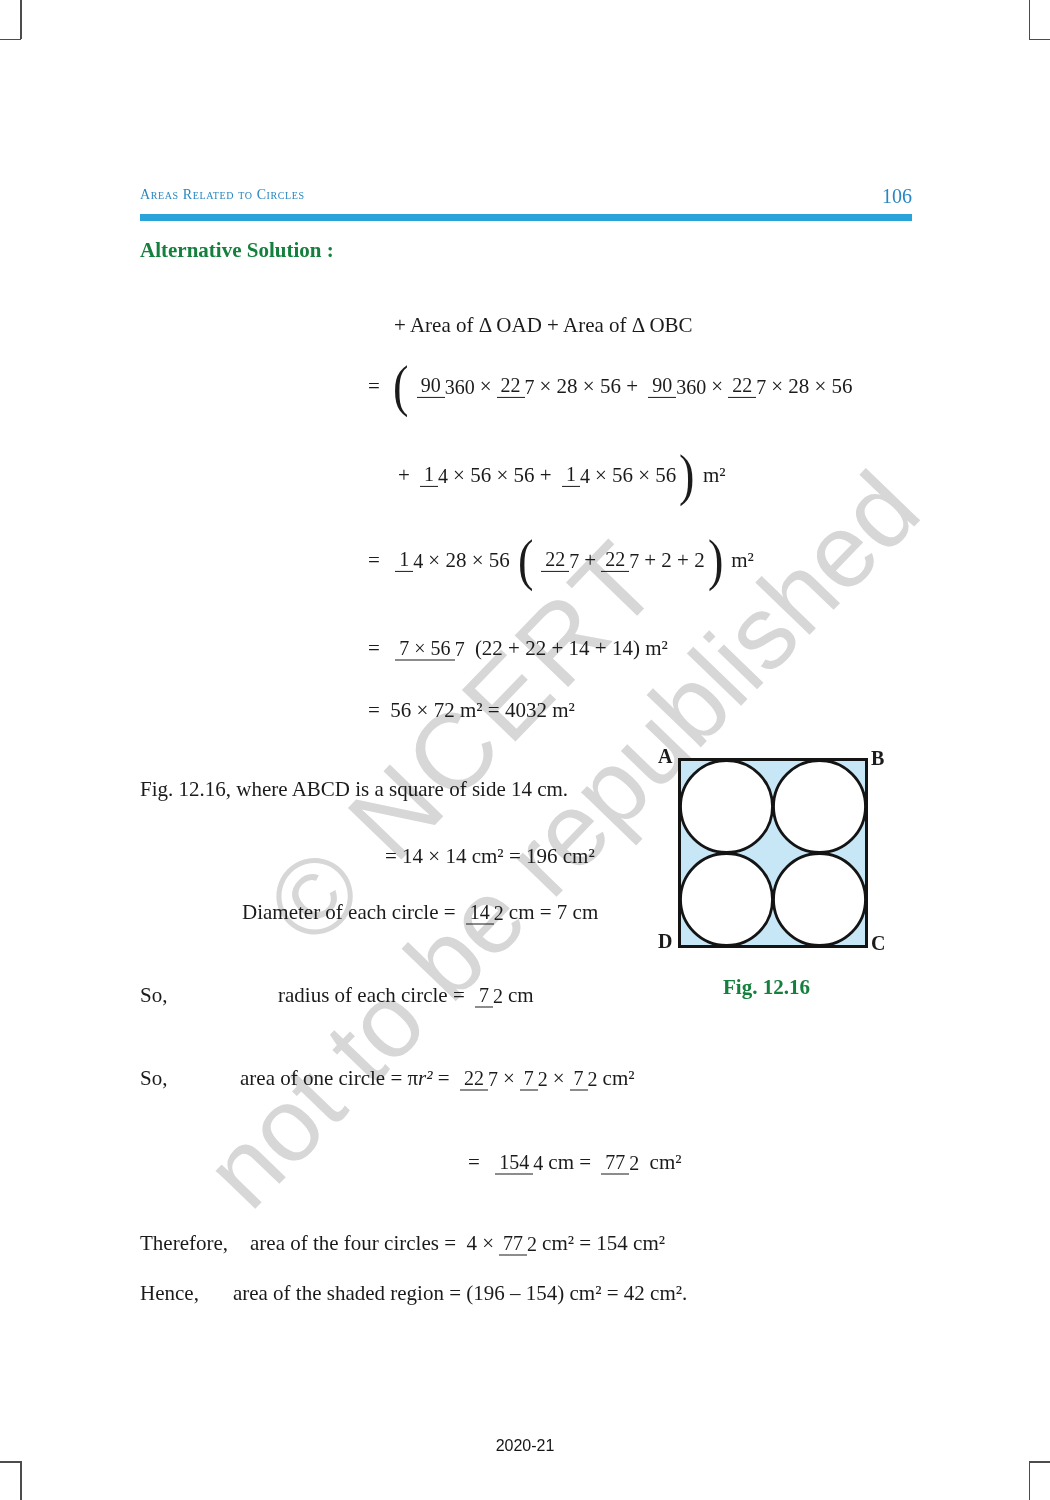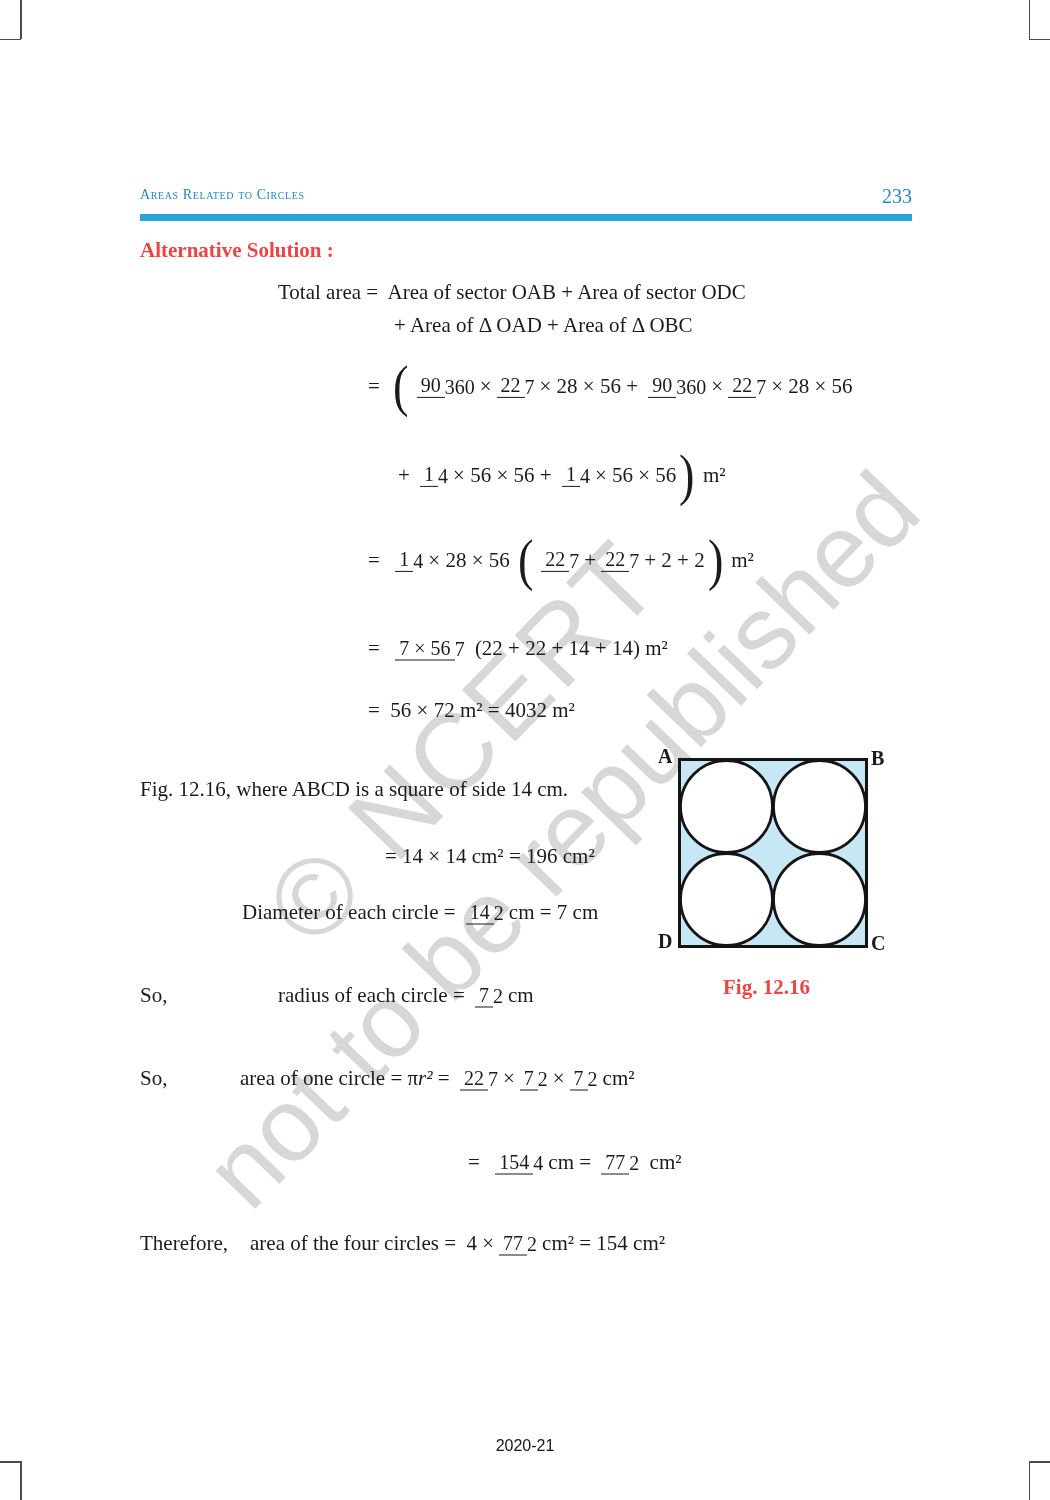--- a/index.html
+++ b/index.html
@@ -3,21 +3,21 @@
 <meta charset="utf-8">
 <style>
   html,body { margin:0; padding:0; background:#ffffff; }
   #page {
     position:relative; width:1050px; height:1500px; overflow:hidden;
     font-family:"Liberation Serif", serif; color:#1b1b1b; background:#ffffff;
   }
   .line { position:absolute; font-size:21px; white-space:pre; z-index:2; }
   .mrow { position:absolute; display:flex; align-items:center; white-space:pre;
           font-size:21px; transform:translateY(-50%); z-index:2; }
-  .blue { color:#ef4444; font-weight:bold; }
+  .blue { color:#15803d; font-weight:bold; }
   .header-title { font-size:14px; font-variant:small-caps; letter-spacing:0.6px; color:#2787c2; }
   .page-num { font-size:20px; color:#2787c2; }
   .rule { position:absolute; left:140px; top:214px; width:772px; height:7px; background:#2aa2da; z-index:2; }
   .frac { display:inline-flex; flex-direction:row; align-items:center; margin:0 5px;
           font-size:20px; line-height:1.1; }
   .frac .num { display:block; padding:0 4px 1px; border-bottom:1.7px solid #1b1b1b; text-align:center; }
   .frac .den { display:block; padding-top:1px; text-align:left; }
   .bigp { font-size:58px; line-height:0.9; transform:scaleX(0.8); margin:0 1px; font-weight:400; }
   .ital { font-style:italic; }
   .figlab { position:absolute; font-weight:bold; font-size:20px; z-index:3; }
@@ -43,26 +43,25 @@
   <div class="crop" style="left:20px; top:0; width:1.5px; height:39px"></div>
   <div class="crop" style="left:0; top:38.5px; width:21px; height:1.5px"></div>
   <div class="crop" style="left:1028.5px; top:0; width:1.5px; height:39px"></div>
   <div class="crop" style="left:1029px; top:38.5px; width:21px; height:1.5px"></div>
   <div class="crop" style="left:20px; top:1461px; width:1.5px; height:39px"></div>
   <div class="crop" style="left:0; top:1461px; width:21px; height:1.5px"></div>
   <div class="crop" style="left:1028.5px; top:1461px; width:1.5px; height:39px"></div>
   <div class="crop" style="left:1029px; top:1461px; width:21px; height:1.5px"></div>
 
   <div class="line header-title" style="left:140px; top:187px">Areas Related to Circles</div>
-  <div class="line page-num" style="right:138px; top:185px">233</div>
+  <div class="line page-num" style="right:138px; top:185px">106</div>
   <div class="rule"></div>
 
   <div class="line blue" style="left:140px; top:238px">Alternative Solution :</div>
 
-  <div class="line" style="left:278px; top:280px"><span>Total area =  </span><span>Area of sector OAB + Area of sector ODC</span></div>
   <div class="line" style="left:394px; top:313px">+ Area of Δ OAD + Area of Δ OBC</div>
 
   <div class="mrow" style="left:368px; top:386px">
     <span>=  </span><span class="bigp">(</span><span class="frac"><span class="num">90</span><span class="den">360</span></span><span>×</span><span class="frac"><span class="num">22</span><span class="den">7</span></span><span>× 28 × 56 + </span><span class="frac"><span class="num">90</span><span class="den">360</span></span><span>×</span><span class="frac"><span class="num">22</span><span class="den">7</span></span><span>× 28 × 56</span>
   </div>
 
   <div class="mrow" style="left:398px; top:475px">
     <span>+ </span><span class="frac"><span class="num">1</span><span class="den">4</span></span><span>× 56 × 56 + </span><span class="frac"><span class="num">1</span><span class="den">4</span></span><span>× 56 × 56</span><span class="bigp">)</span><span> m²</span>
   </div>
 
@@ -97,20 +96,21 @@
 
   <div class="mrow" style="left:468px; top:1162px">
     <span>=  </span><span class="frac"><span class="num">154</span><span class="den">4</span></span><span>cm = </span><span class="frac"><span class="num">77</span><span class="den">2</span></span><span> cm²</span>
   </div>
 
   <div class="line" style="left:140px; top:1231px">Therefore,</div>
   <div class="mrow" style="left:250px; top:1243px">
     <span>area of the four circles =  </span><span>4 ×</span><span class="frac"><span class="num">77</span><span class="den">2</span></span><span>cm² = 154 cm²</span>
   </div>
 
+  <div class="line" style="left:140px; top:1281px"><span style="margin-right:34px">Hence,</span><span>area of the shaded region = (196 – 154) cm² = 42 cm².</span></div>
 
   <div class="figwrap">
     <svg width="190" height="190" viewBox="0 0 190 190">
       <rect x="1.5" y="1.5" width="187" height="187" stroke="#141414" stroke-width="3" fill="#c7e7f7"></rect>
       <circle cx="48.5" cy="48.5" r="46" fill="#ffffff" stroke="#141414" stroke-width="2.8"></circle>
       <circle cx="141.5" cy="48.5" r="46" fill="#ffffff" stroke="#141414" stroke-width="2.8"></circle>
       <circle cx="48.5" cy="141.5" r="46" fill="#ffffff" stroke="#141414" stroke-width="2.8"></circle>
       <circle cx="141.5" cy="141.5" r="46" fill="#ffffff" stroke="#141414" stroke-width="2.8"></circle>
     </svg>
   </div>

